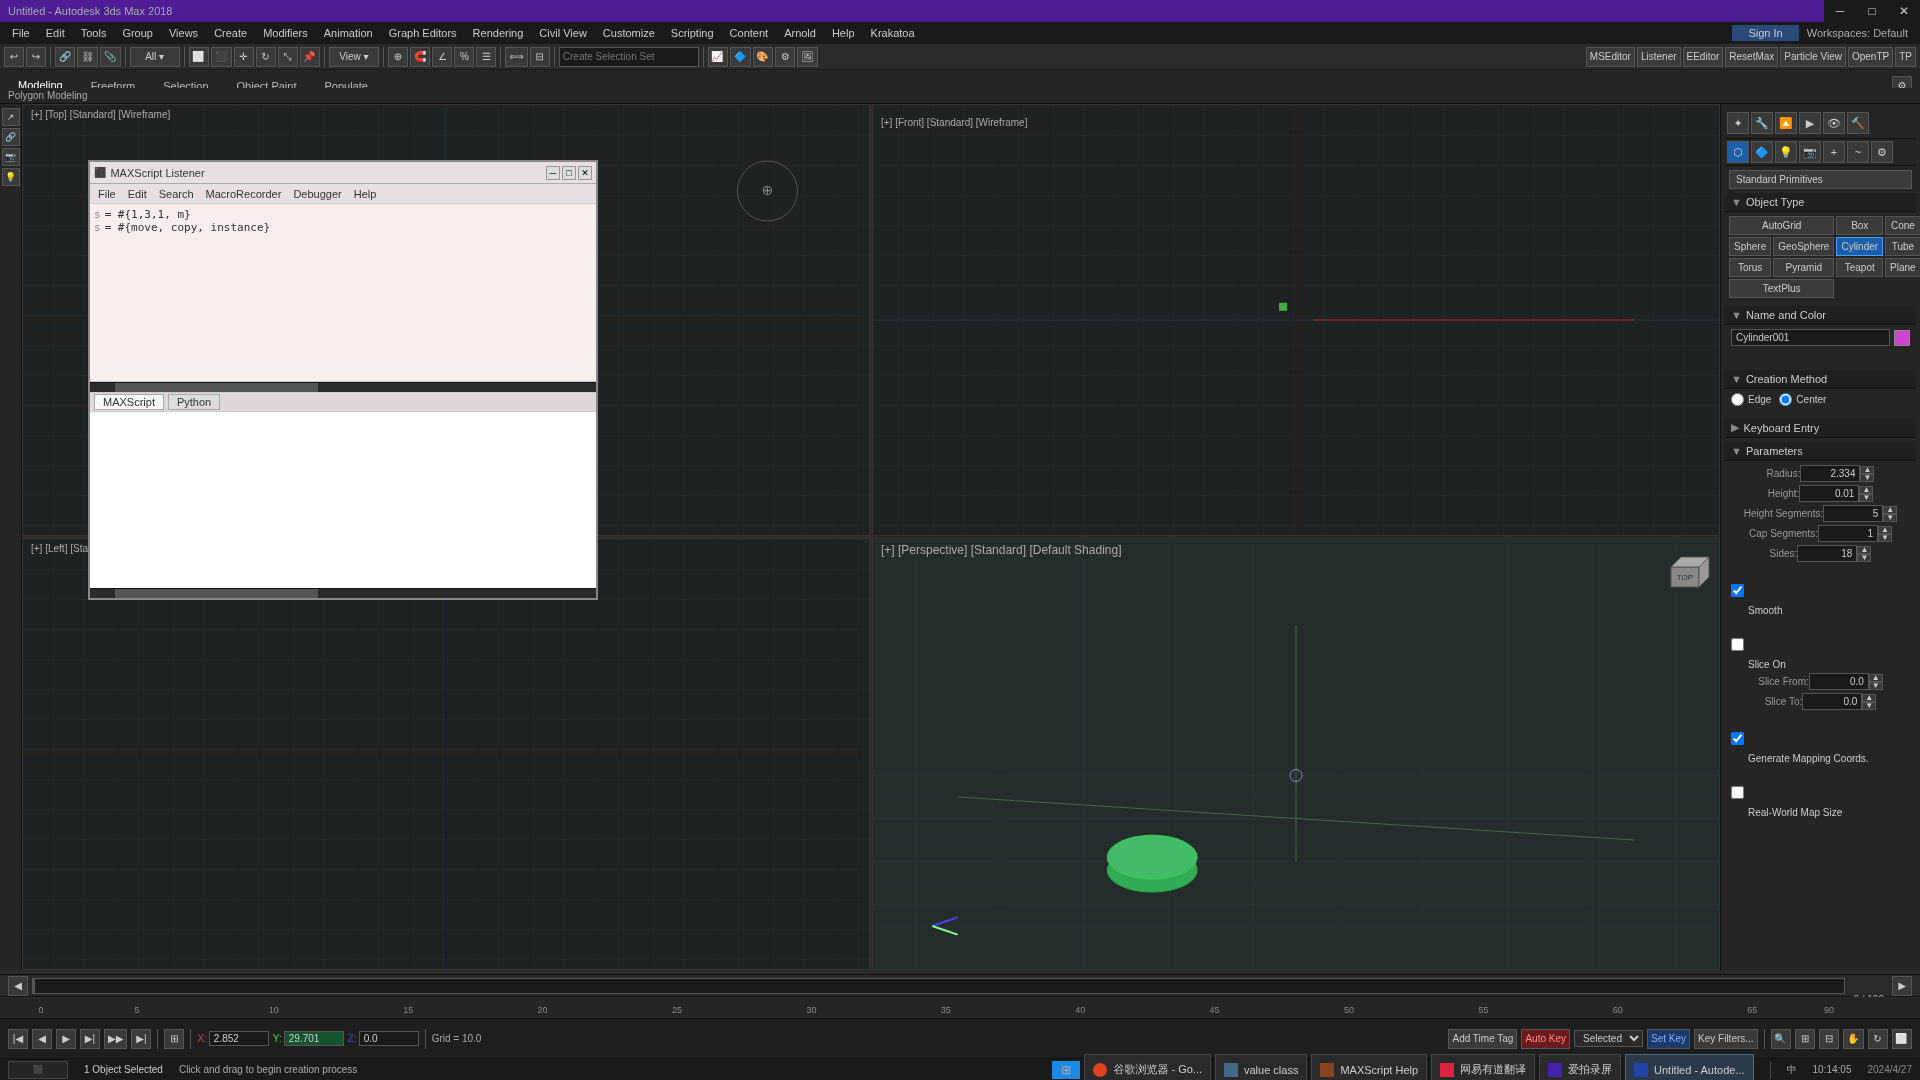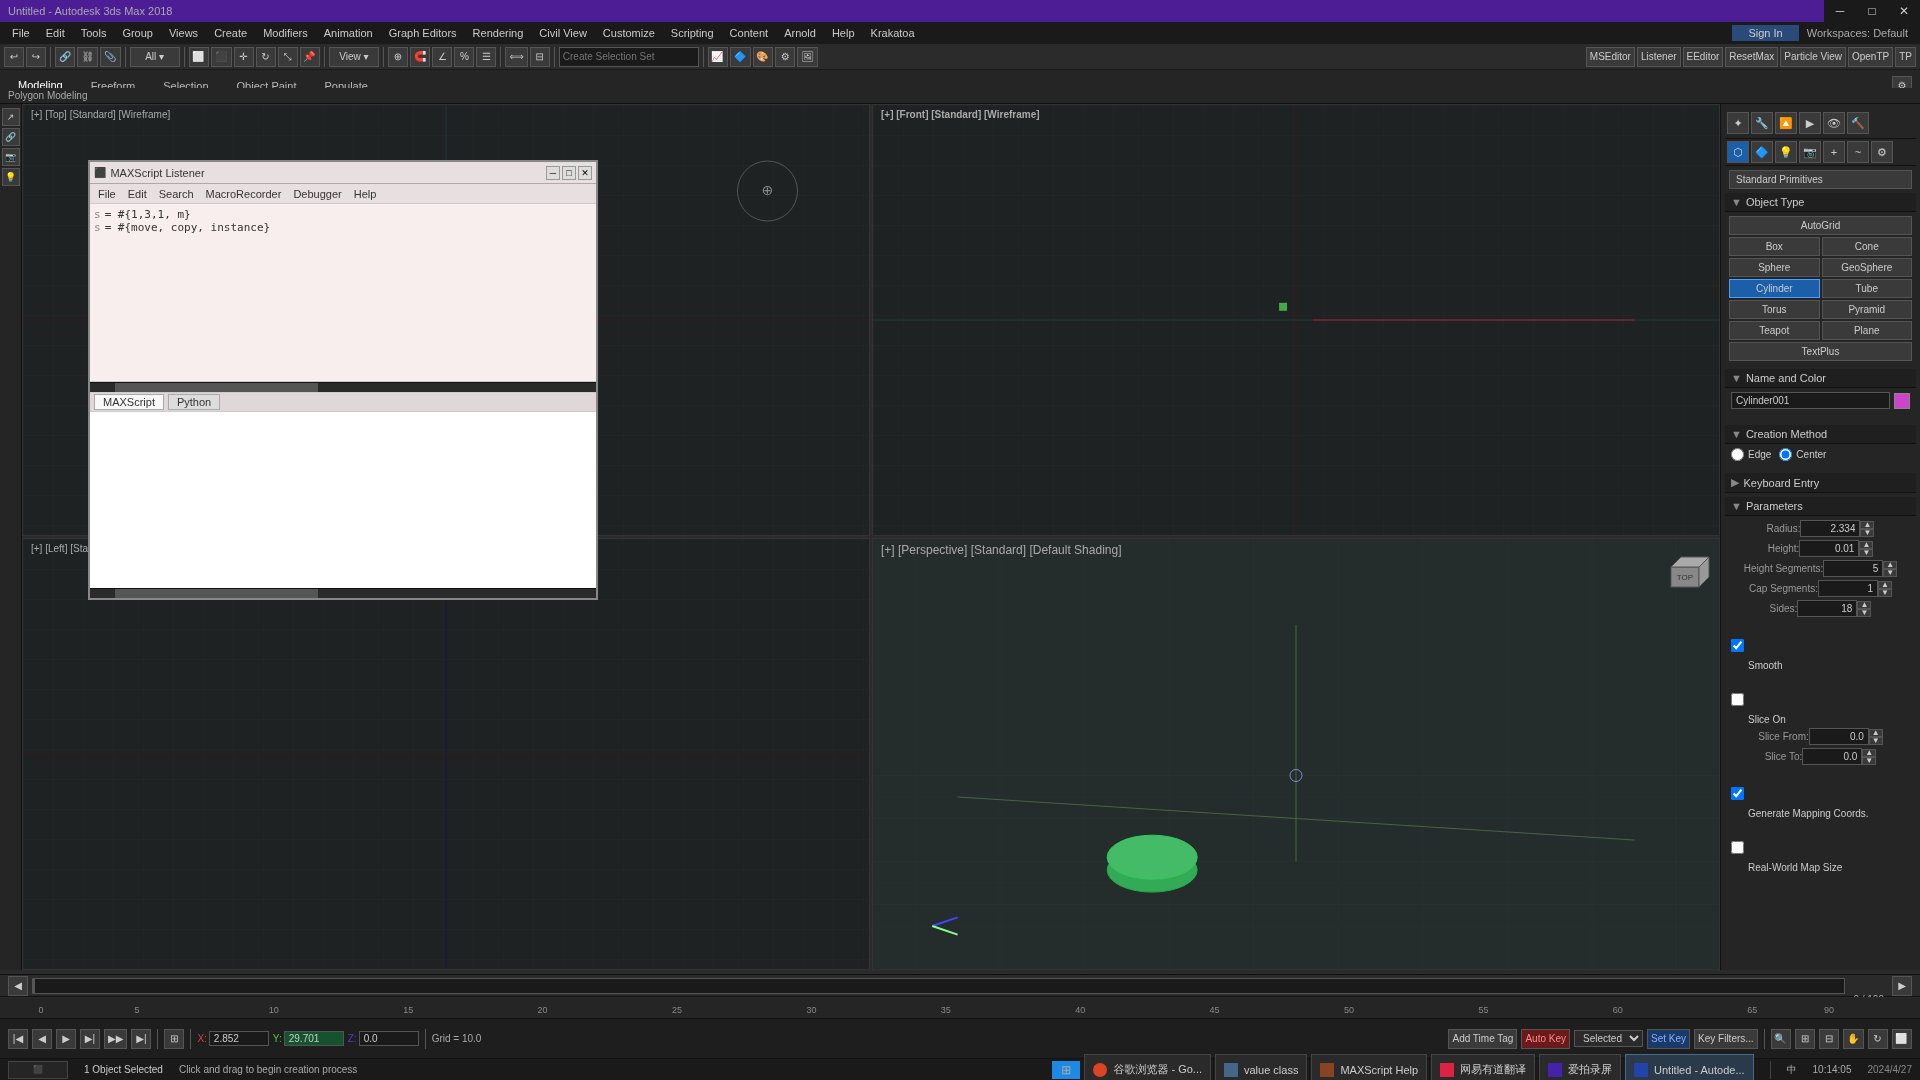--- a/index.html
+++ b/index.html
@@ -18,26 +18,26 @@
     #subtoolbar { height: 22px; background: #252525; display: flex; align-items: center; padding: 0 8px; gap: 8px; border-bottom: 1px solid #1a1a1a; }
     .sub-tab { padding: 2px 10px; cursor: pointer; color: #bbb; font-size: 11px; }
     .sub-tab.active { color: #fff; border-bottom: 2px solid #4a9eff; }
     #status-bar { position: absolute; bottom: 0; left: 0; right: 0; height: 22px; background: #1a1a1a; display: flex; align-items: center; padding: 0 8px; gap: 16px; font-size: 10px; color: #aaa; }
 
     
     #right-panel { width: 200px; background: #252525; border-left: 1px solid #111; overflow-y: auto; padding: 4px; }
     .panel-section { margin-bottom: 4px; }
     .panel-header { background: #1f1f1f; color: #ccc; padding: 3px 6px; font-size: 11px; display: flex; align-items: center; gap: 4px; cursor: pointer; border-bottom: 1px solid #111; }
     .panel-header .arrow { color: #888; }
-    .primitives-grid { display: grid; grid-template-columns: 1fr 1fr; gap: 2px; padding: 4px; }
+    .primitives-grid { display: grid; grid-template-columns: 1fr 1fr 1fr 1fr; gap: 2px; padding: 4px; }
     .prim-btn { background: #3a3a3a; border: 1px solid #555; color: #ccc; font-size: 10px; padding: 3px 4px; cursor: pointer; text-align: center; }
     .prim-btn.active { background: #1a5fa8; border-color: #4a9eff; }
     .autogrid-btn { background: #3a3a3a; border: 1px solid #555; color: #ccc; font-size: 10px; padding: 3px 4px; cursor: pointer; grid-column: span 2; text-align: center; }
     .section-content { padding: 4px 6px; }
-    .name-row { display: flex; align-items: center; gap: 4px; margin-bottom: 8px; }
+    .name-row { display: flex; align-items: center; gap: 4px; margin-bottom: 16px; }
     .name-input { flex: 1; background: #1a1a1a; border: 1px solid #555; color: #ccc; padding: 2px 4px; font-size: 10px; }
     .color-swatch { width: 16px; height: 16px; background: #cc44aa; border: 1px solid #888; cursor: pointer; }
     .radio-row { display: flex; align-items: center; gap: 8px; margin-bottom: 4px; }
     .radio-group { display: flex; align-items: center; gap: 4px; }
     .radio-group label { font-size: 10px; color: #ccc; }
     .param-row { display: flex; align-items: center; justify-content: center; margin-bottom: 3px; }
     .param-label { color: #999; font-size: 10px; }
     .param-input { width: 60px; background: #1a1a1a; border: 1px solid #555; color: #ccc; padding: 2px 4px; font-size: 10px; text-align: right; }
     .param-spinner { display: flex; flex-direction: column; }
     .spin-btn { width: 14px; height: 8px; background: #3a3a3a; border: 1px solid #555; color: #ccc; font-size: 8px; cursor: pointer; display: flex; align-items: center; justify-content: center; line-height: 1; }
@@ -393,21 +393,21 @@
       <rect width="100%" height="100%" fill="url(#grid-tl)"></rect>
       <line x1="50%" y1="0" x2="50%" y2="100%" stroke="#1a3a3a" stroke-width="1"></line>
       <line x1="0" y1="50%" x2="100%" y2="50%" stroke="#3a1a1a" stroke-width="1"></line>
 
       <circle cx="88%" cy="20%" r="30" fill="none" stroke="#555" stroke-width="1"></circle>
       <text x="88%" y="20%" fill="#888" font-size="14" text-anchor="middle" dominant-baseline="middle">⊕</text>
     </svg>
   </div>
 
   <div style="position:absolute;top:0;right:0;width:calc(50% - 1px);height:calc(50% - 1px);background:#1e2222;border:1px solid #333;overflow:hidden;">
-    <span style="position:absolute;top:4px;left:8px;color:#aaa;font-size:10px;z-index:2;font-weight:bold;">[+] [Front] [Standard] [Wireframe]</span>
+    <span style="position:absolute;top:12px;left:8px;color:#aaa;font-size:10px;z-index:2;">[+] [Front] [Standard] [Wireframe]</span>
     <svg width="100%" height="100%" style="position:absolute;inset:0;">
       <defs>
         <pattern id="grid-tr" width="30" height="30" patternUnits="userSpaceOnUse">
           <path d="M 30 0 L 0 0 0 30" fill="none" stroke="#2a3030" stroke-width="0.5"></path>
         </pattern>
       </defs>
       <rect width="100%" height="100%" fill="url(#grid-tr)"></rect>
       <line x1="50%" y1="0" x2="50%" y2="100%" stroke="#3a1a1a" stroke-width="1"></line>
       <line x1="0" y1="50%" x2="100%" y2="50%" stroke="#1a3a3a" stroke-width="1"></line>
 

